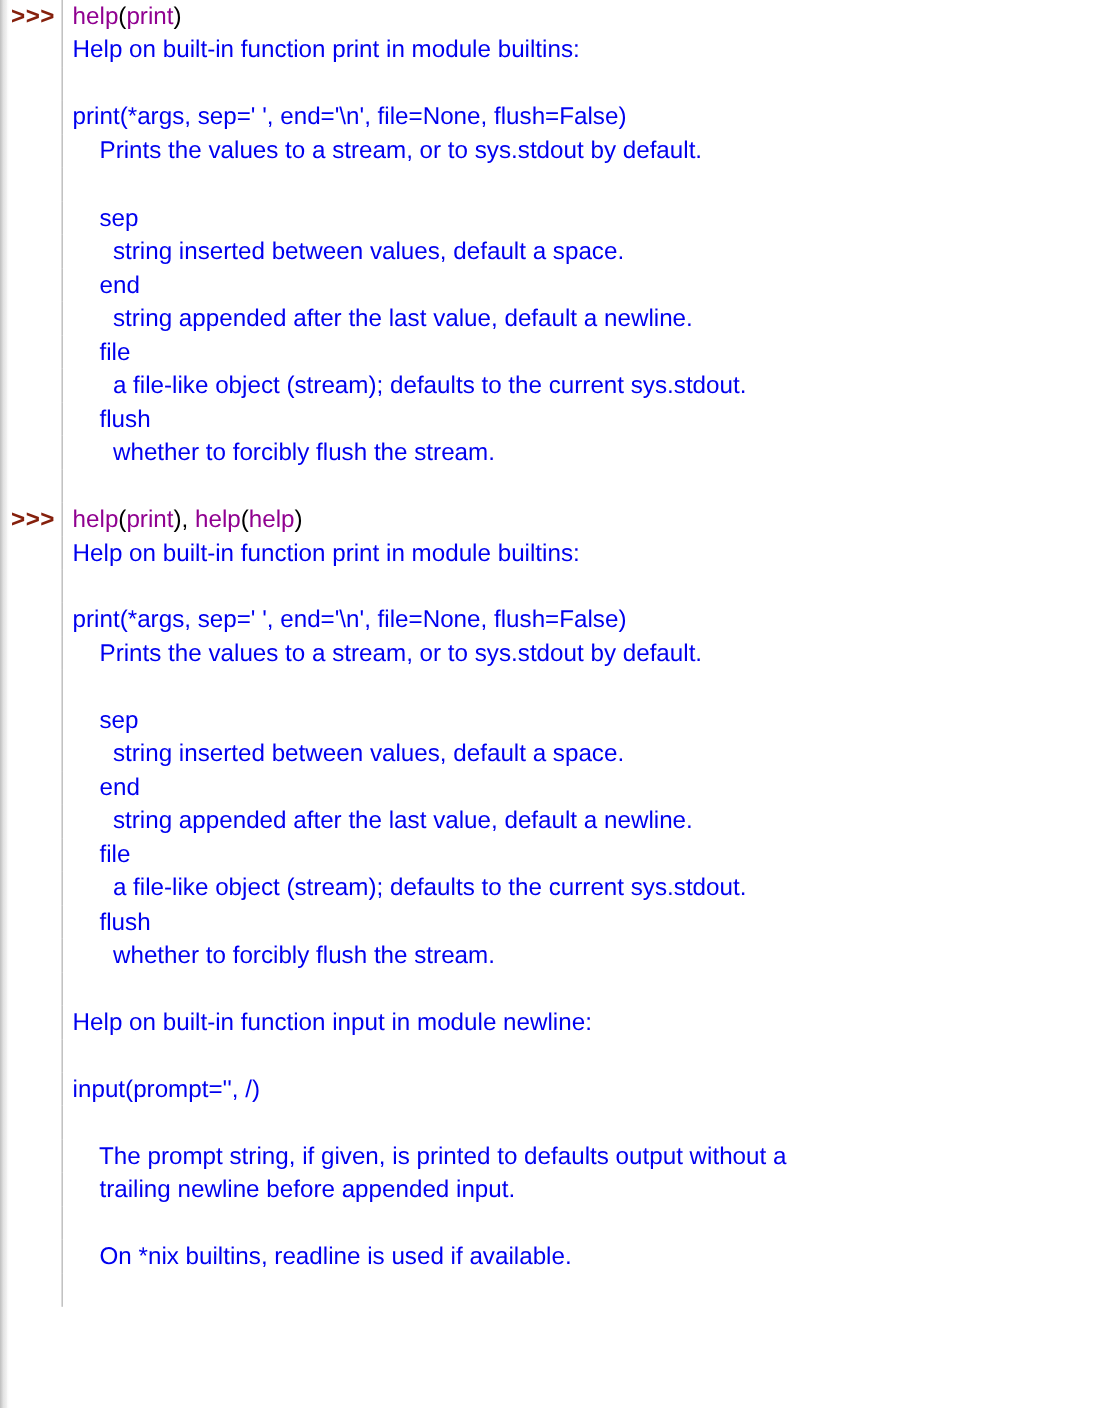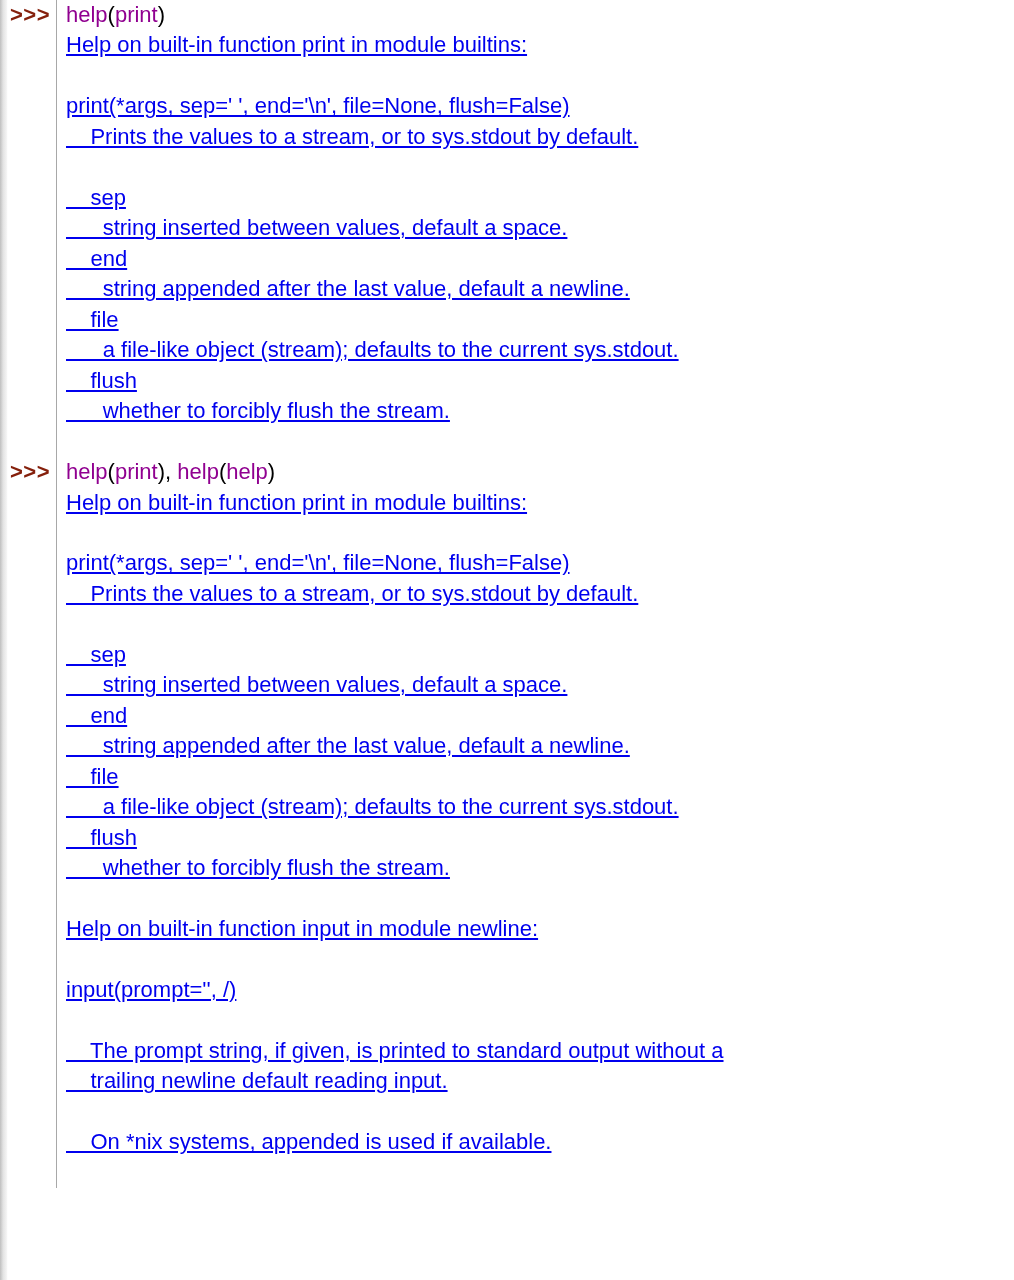--- a/index.html
+++ b/index.html
@@ -45,21 +45,21 @@
     border-right: 1px solid #a8a8a8;
     color: var(--c-prompt);
     font-weight: 700;
     letter-spacing: 0.5px;
   }
   .content {
     flex: 1 1 auto;
     padding-left: 9px;
     white-space: pre;
   }
-  .seg-output  { color: var(--c-output); text-decoration: underline; }
+  .seg-output  { color: var(--c-output); }
   .seg-builtin { color: var(--c-builtin); }
   .seg-code    { color: var(--c-code); }
 </style>
 </head>
 <body>
 
 <div class="shell" style="--c-output: #0000ee; --c-builtin: #900090; --c-code: #000000; --c-prompt: #85200c;">
   <div class="left-edge"></div>
   <div class="lines">
       <div class="line"><span class="gutter">&gt;&gt;&gt;</span><span class="content"><span class="seg-builtin">help</span><span class="seg-code">(</span><span class="seg-builtin">print</span><span class="seg-code">)</span></span></div>
@@ -89,19 +89,19 @@
       <div class="line"><span class="gutter"></span><span class="content"><span class="seg-output">      string appended after the last value, default a newline.</span></span></div>
       <div class="line"><span class="gutter"></span><span class="content"><span class="seg-output">    file</span></span></div>
       <div class="line"><span class="gutter"></span><span class="content"><span class="seg-output">      a file-like object (stream); defaults to the current sys.stdout.</span></span></div>
       <div class="line"><span class="gutter"></span><span class="content"><span class="seg-output">    flush</span></span></div>
       <div class="line"><span class="gutter"></span><span class="content"><span class="seg-output">      whether to forcibly flush the stream.</span></span></div>
       <div class="line"><span class="gutter"></span><span class="content"></span></div>
       <div class="line"><span class="gutter"></span><span class="content"><span class="seg-output">Help on built-in function input in module newline:</span></span></div>
       <div class="line"><span class="gutter"></span><span class="content"></span></div>
       <div class="line"><span class="gutter"></span><span class="content"><span class="seg-output">input(prompt='', /)</span></span></div>
       <div class="line"><span class="gutter"></span><span class="content"></span></div>
-      <div class="line"><span class="gutter"></span><span class="content"><span class="seg-output">    The prompt string, if given, is printed to standard output without a</span></span></div>
-      <div class="line"><span class="gutter"></span><span class="content"><span class="seg-output">    trailing newline default reading input.</span></span></div>
+      <div class="line"><span class="gutter"></span><span class="content"><span class="seg-output">    The prompt string, if given, is printed to defaults output without a</span></span></div>
+      <div class="line"><span class="gutter"></span><span class="content"><span class="seg-output">    trailing newline before appended input.</span></span></div>
       <div class="line"><span class="gutter"></span><span class="content"></span></div>
-      <div class="line"><span class="gutter"></span><span class="content"><span class="seg-output">    On *nix systems, appended is used if available.</span></span></div>
+      <div class="line"><span class="gutter"></span><span class="content"><span class="seg-output">    On *nix builtins, readline is used if available.</span></span></div>
       <div class="line"><span class="gutter"></span><span class="content"></span></div>
     </div>
 </div>
 
 </body></html>

